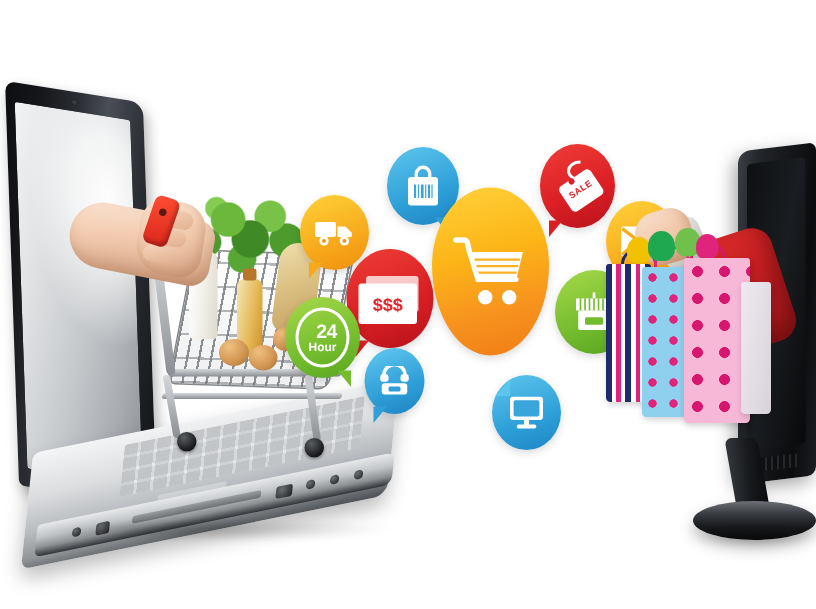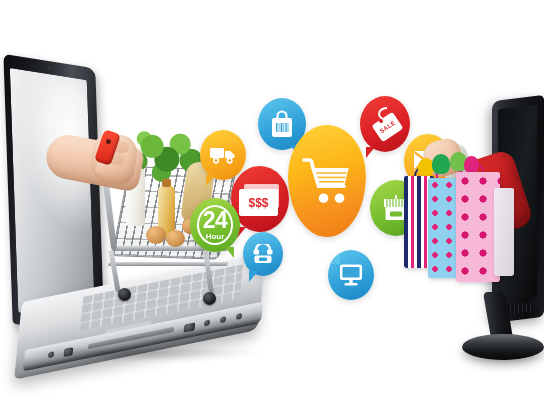--- a/index.html
+++ b/index.html
@@ -178,21 +178,21 @@
   .bub-shop::after{border-top-color:#74bc2e;left:auto;right:7px;border-width:11px 0 0 9px;}
   .bub-monitor{left:328px;top:250px;width:46px;height:50px;
     background:linear-gradient(160deg,#5ec6ee 0%,#2e9fd8 60%,#1c86c3 100%);}
   .bub-monitor::after{border-top-color:#5ec6ee;left:2px;bottom:auto;top:3px;
     border-width:0 0 11px 10px;border-bottom-color:#5ec6ee;}
   .bubble svg{display:block;}
   .h24{
     color:#ffffff;text-align:center;line-height:1;
     font-family:"Liberation Sans",sans-serif;font-weight:bold;
   }
-  .h24 .n{font-size:23px;letter-spacing:-.5px;display:block;text-align:right;}
+  .h24 .n{font-size:13px;letter-spacing:-.5px;display:block;text-align:right;}
   .h24 .u{font-size:8px;display:block;margin-top:1px;}
   .ring24{position:absolute;left:7px;top:7px;right:7px;bottom:7px;
     border:2.5px solid #fff;border-radius:50%;}
   .dollars{
     color:#e2262c;font-weight:bold;font-size:12px;letter-spacing:0px;
     font-family:"Liberation Sans",sans-serif;
   }
   .saletag-text{
     color:#d8262c;font-weight:bold;font-size:6px;letter-spacing:.3px;
     font-family:"Liberation Sans",sans-serif;

